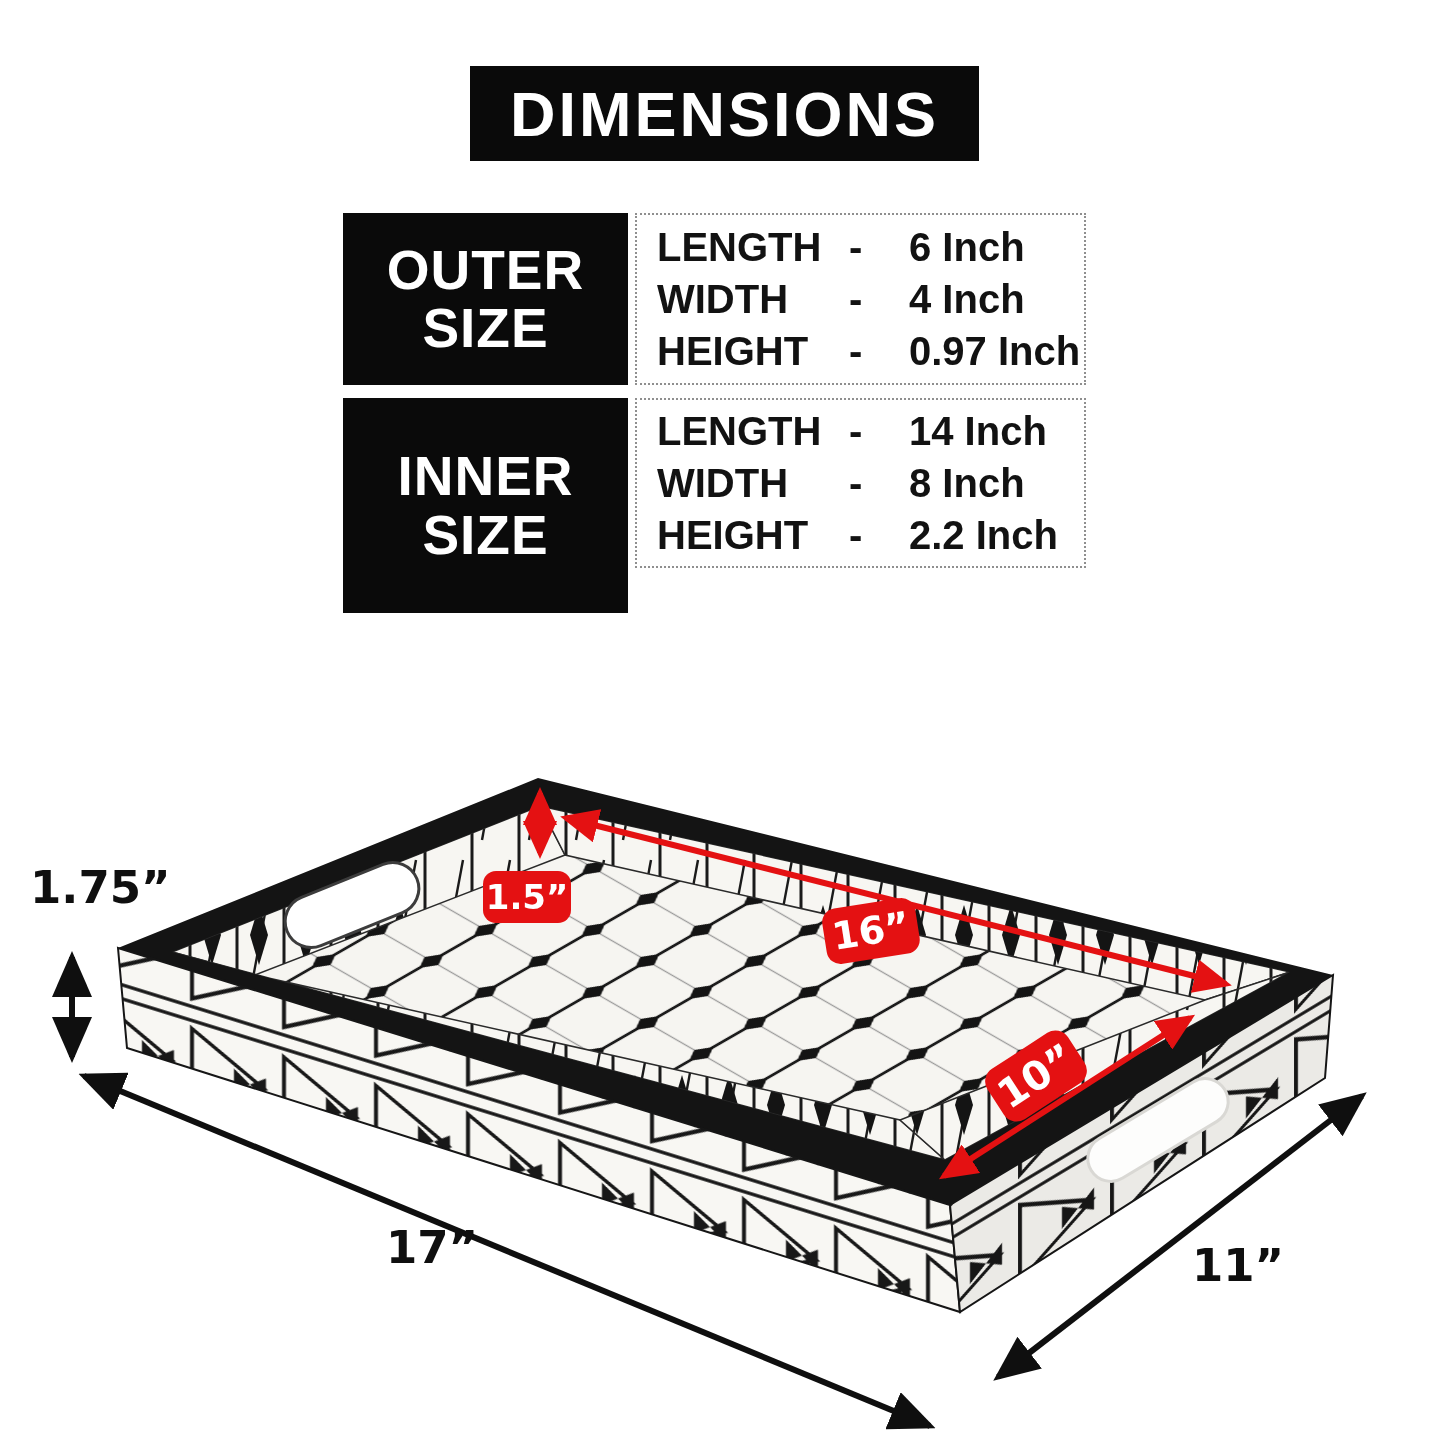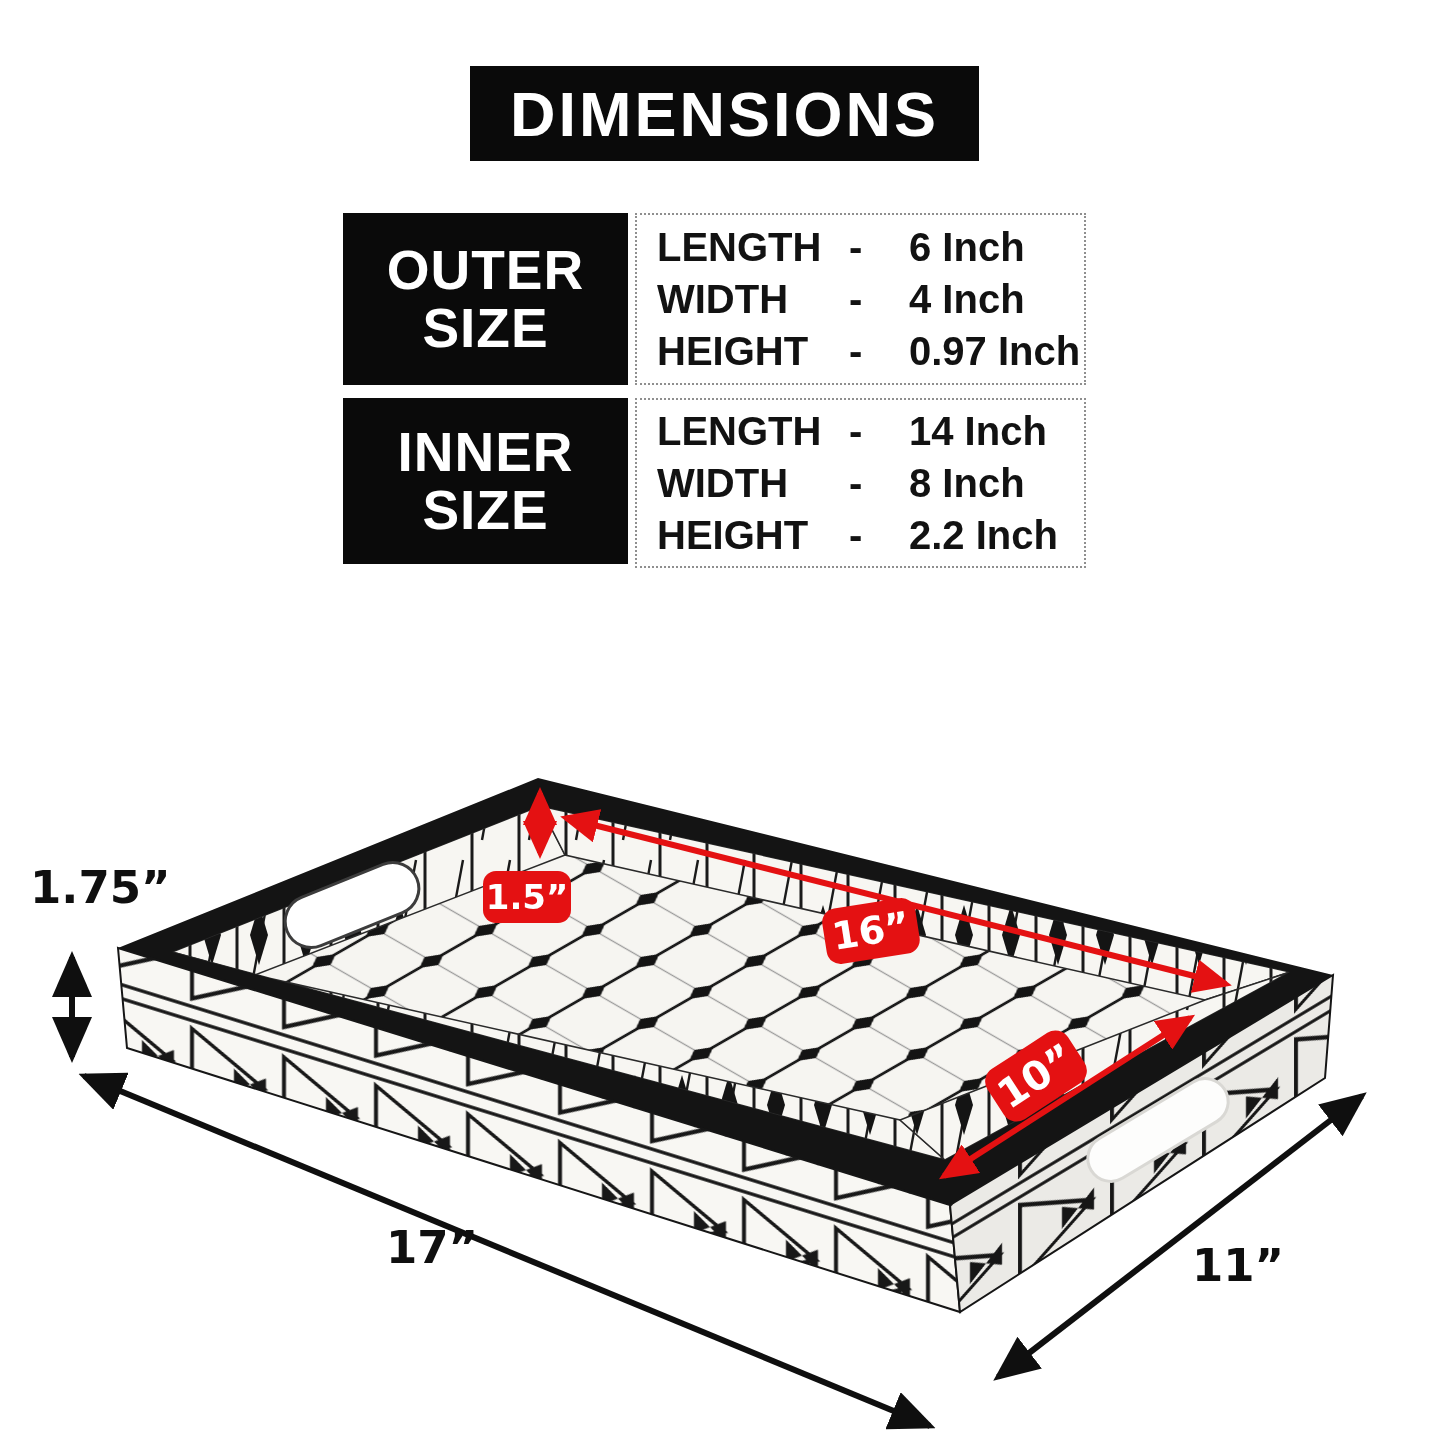--- a/index.html
+++ b/index.html
@@ -11,21 +11,21 @@
     position:absolute;left:470px;top:66px;width:509px;height:95px;
     background:#0a0a0a;color:#fff;display:flex;align-items:center;justify-content:center;
     font-weight:bold;font-size:63px;letter-spacing:3px;
   }
   .size-label-box{
     position:absolute;left:343px;width:285px;background:#0a0a0a;color:#fff;
     display:flex;flex-direction:column;align-items:center;justify-content:center;
     font-weight:bold;font-size:55px;line-height:1.06;letter-spacing:1px;
   }
   .size-label-box.outer{top:213px;height:172px;}
-  .size-label-box.inner{top:398px;height:166px;}
+  .size-label-box.inner{top:398px;height:215px;}
   .size-specs{
     position:absolute;left:635px;width:451px;box-sizing:border-box;background:#fff;
     border:2px dotted #8f8f8f;display:flex;flex-direction:column;justify-content:center;
     gap:7px;padding-left:20px;
   }
   .size-specs.outer{top:213px;height:172px;}
   .size-specs.inner{top:398px;height:170px;}
   .spec-row{display:flex;align-items:baseline;font-size:40px;font-weight:bold;color:#121212;}
   .spec-name{width:192px;}
   .spec-dash{width:60px;}

